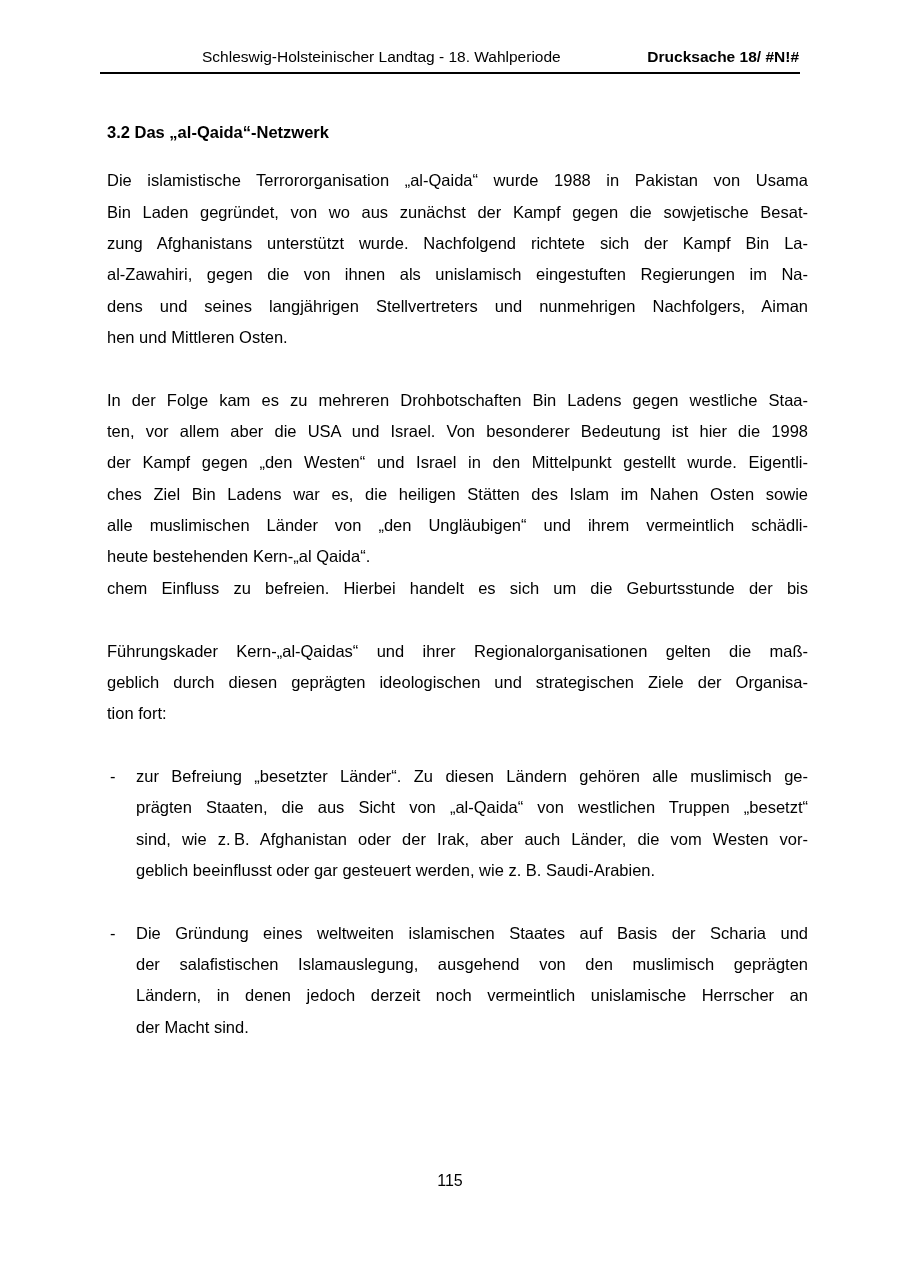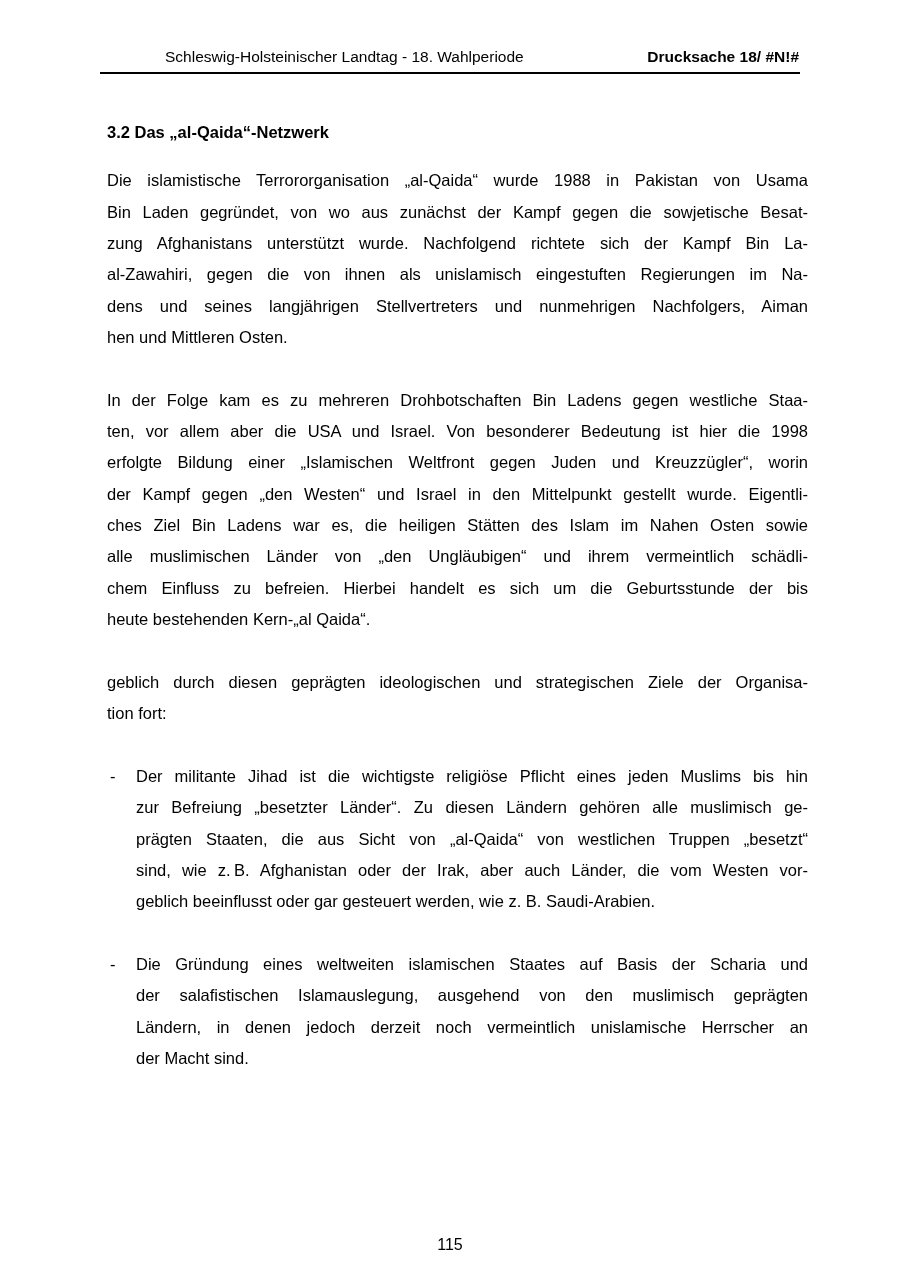--- a/index.html
+++ b/index.html
@@ -18,21 +18,21 @@
   }
   .page-header {
     margin: 47px 101px 0 101px;
     display: flex;
     justify-content: space-between;
     align-items: baseline;
     font-size: 15.5px;
     line-height: 19px;
   }
   .page-header .header-left {
-    margin-left: 64px;
+    margin-left: 101px;
   }
   .page-header .header-right {
     font-weight: bold;
     margin-left: 24px;
   }
   .header-rule {
     margin: 6px 100px 0 100px;
     height: 2px;
     background: #000000;
   }
@@ -69,21 +69,21 @@
     width: 29px;
     padding-left: 3px;
     box-sizing: border-box;
   }
   .bullet .bullet-lines {
     flex: 1 1 auto;
     min-width: 0;
   }
   .page-footer {
     position: absolute;
-    top: 1235px;
+    top: 1171px;
     left: 0;
     right: 0;
     text-align: center;
     font-size: 16px;
     line-height: 19px;
   }
 </style>
 </head>
 <body>
 
@@ -103,35 +103,34 @@
           <div class="jline">Die islamistische Terrororganisation „al-Qaida“ wurde 1988 in Pakistan von Usama</div>
           <div class="jline">Bin Laden gegründet, von wo aus zunächst der Kampf gegen die sowjetische Besat-</div>
           <div class="jline">zung Afghanistans unterstützt wurde. Nachfolgend richtete sich der Kampf Bin La-</div>
           <div class="jline">al-Zawahiri, gegen die von ihnen als unislamisch eingestuften Regierungen im Na-</div>
           <div class="jline">dens und seines langjährigen Stellvertreters und nunmehrigen Nachfolgers, Aiman</div>
           <div class="jline lastline">hen und Mittleren Osten.</div>
         </div>
         <div class="block paragraph">
           <div class="jline">In der Folge kam es zu mehreren Drohbotschaften Bin Ladens gegen westliche Staa-</div>
           <div class="jline">ten, vor allem aber die USA und Israel. Von besonderer Bedeutung ist hier die 1998</div>
-          <div class="jline">erfolgte Bildung einer „Islamischen Weltfront gegen Juden und Kreuzzügler“, worin</div>
           <div class="jline">der Kampf gegen „den Westen“ und Israel in den Mittelpunkt gestellt wurde. Eigentli-</div>
           <div class="jline">ches Ziel Bin Ladens war es, die heiligen Stätten des Islam im Nahen Osten sowie</div>
           <div class="jline">alle muslimischen Länder von „den Ungläubigen“ und ihrem vermeintlich schädli-</div>
+          <div class="jline lastline">heute bestehenden Kern-„al Qaida“.</div>
           <div class="jline">chem Einfluss zu befreien. Hierbei handelt es sich um die Geburtsstunde der bis</div>
-          <div class="jline lastline">heute bestehenden Kern-„al Qaida“.</div>
         </div>
         <div class="block paragraph">
+          <div class="jline">Führungskader Kern-„al-Qaidas“ und ihrer Regionalorganisationen gelten die maß-</div>
           <div class="jline">geblich durch diesen geprägten ideologischen und strategischen Ziele der Organisa-</div>
           <div class="jline lastline">tion fort:</div>
         </div>
         <div class="block bullet">
           <span class="marker">-</span>
           <div class="bullet-lines">
-            <div class="jline">Der militante Jihad ist die wichtigste religiöse Pflicht eines jeden Muslims bis hin</div>
             <div class="jline">zur Befreiung „besetzter Länder“. Zu diesen Ländern gehören alle muslimisch ge-</div>
             <div class="jline">prägten Staaten, die aus Sicht von „al-Qaida“ von westlichen Truppen „besetzt“</div>
             <div class="jline">sind, wie z. B. Afghanistan oder der Irak, aber auch Länder, die vom Westen vor-</div>
             <div class="jline lastline">geblich beeinflusst oder gar gesteuert werden, wie z. B. Saudi-Arabien.</div>
           </div>
         </div>
         <div class="block bullet">
           <span class="marker">-</span>
           <div class="bullet-lines">
             <div class="jline">Die Gründung eines weltweiten islamischen Staates auf Basis der Scharia und</div>

